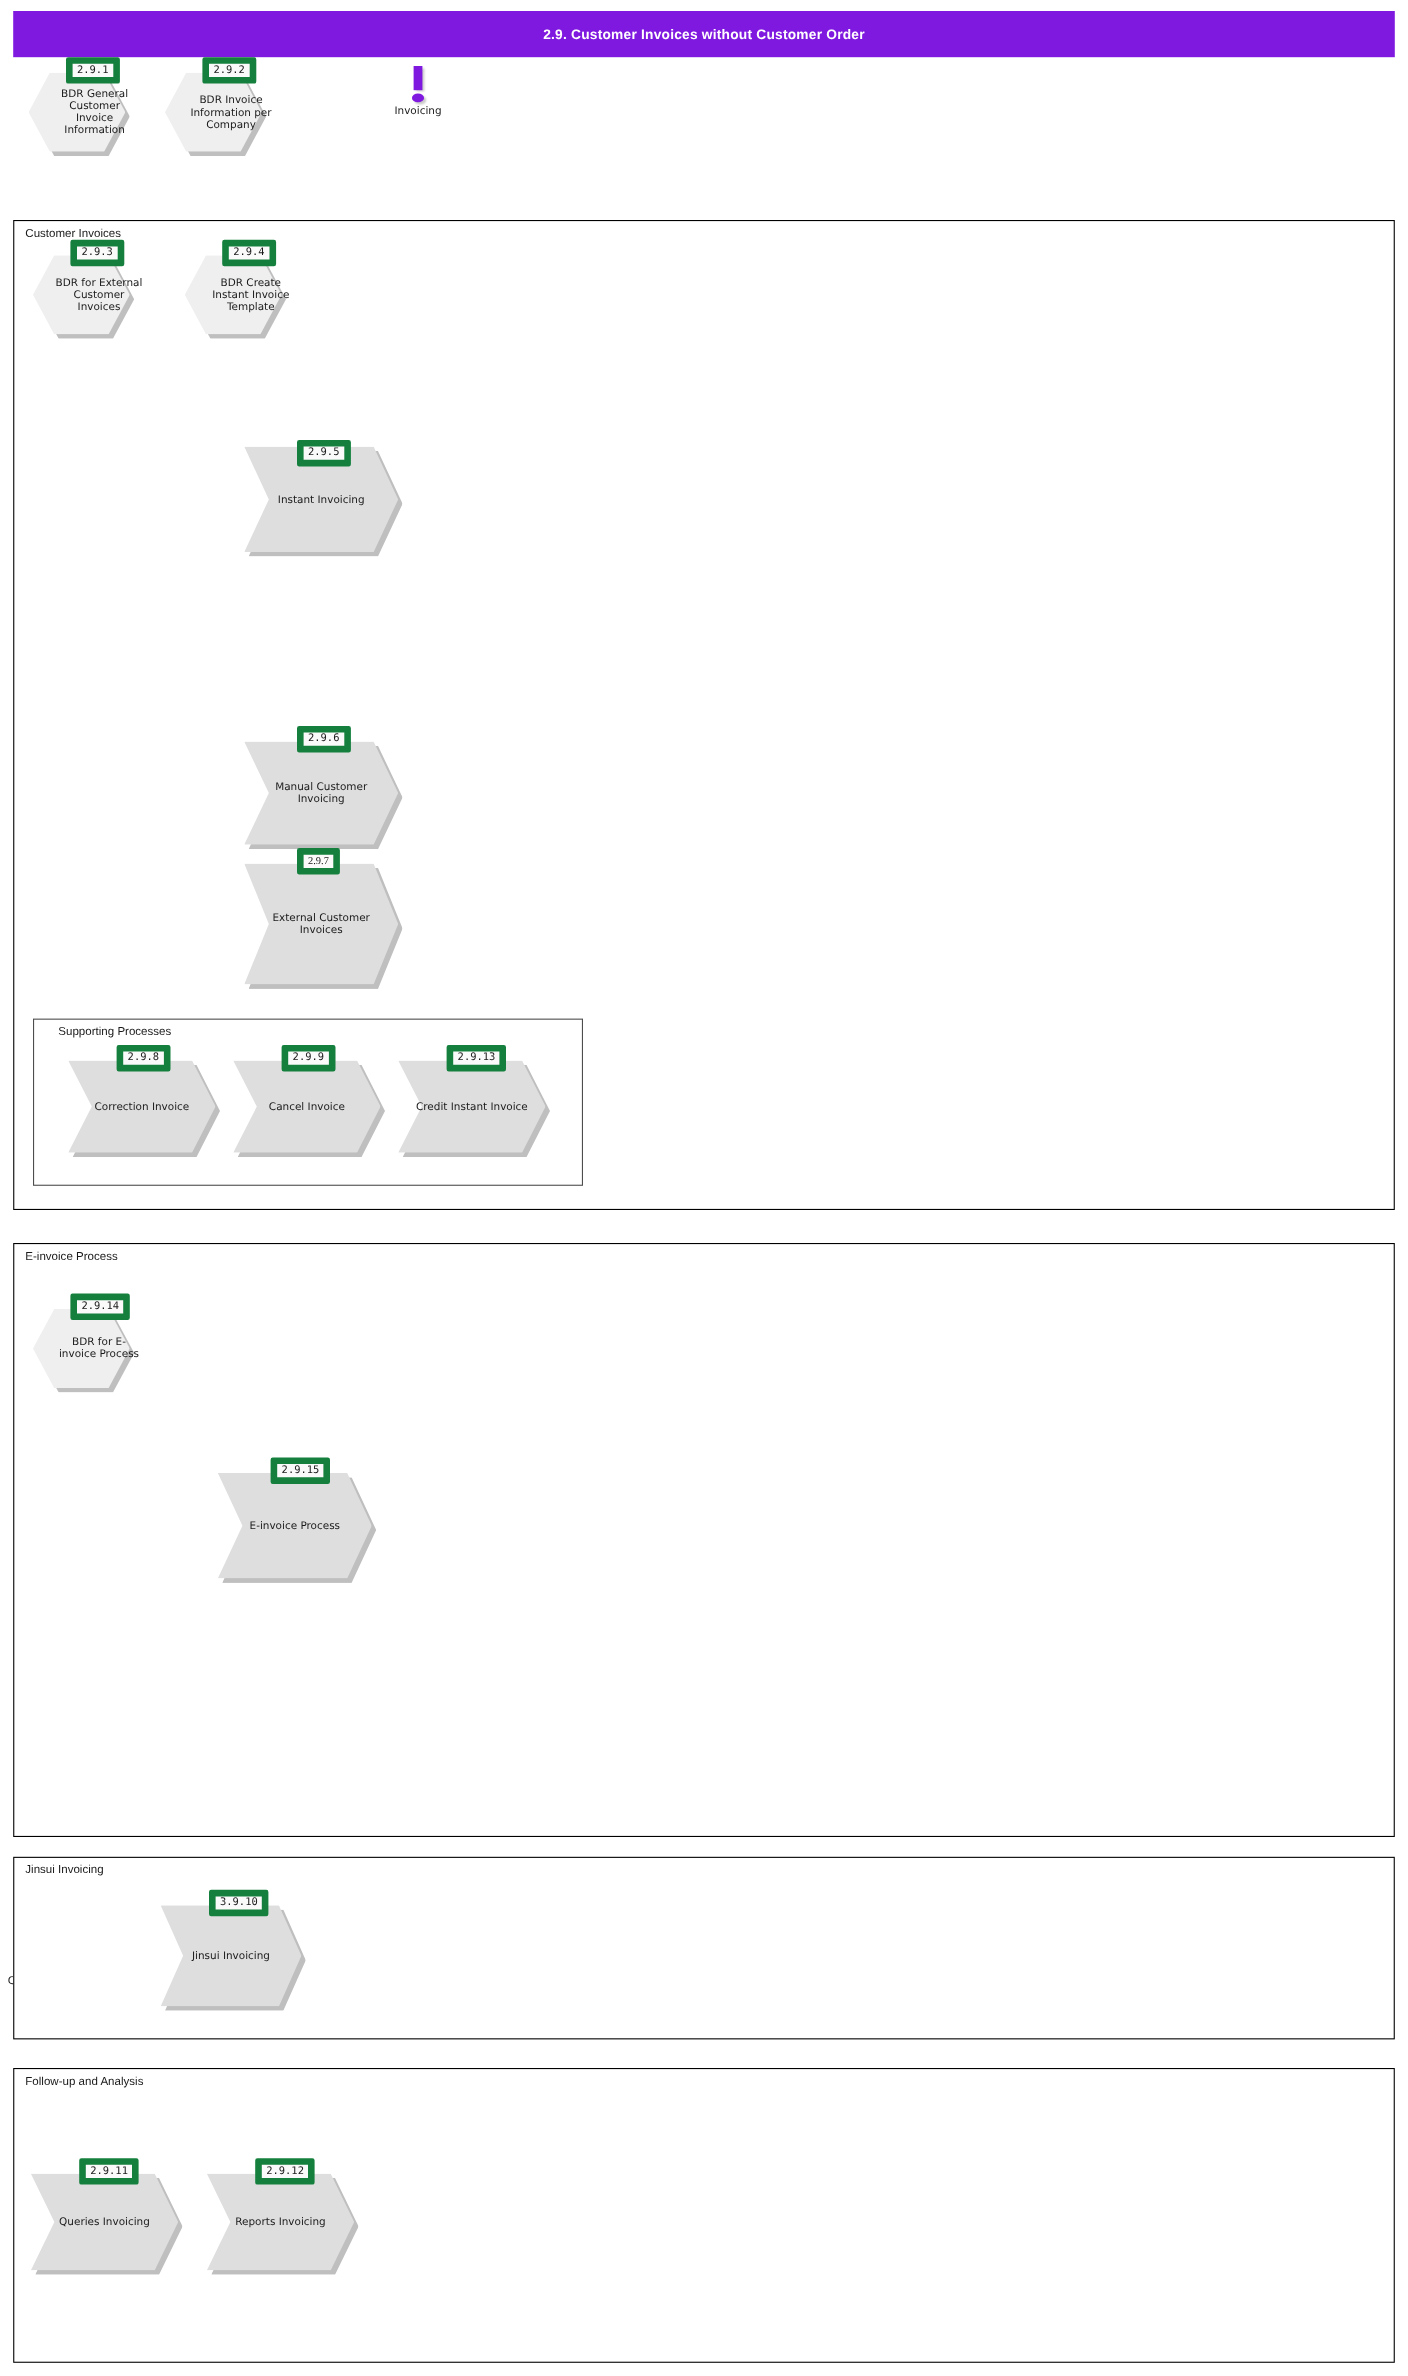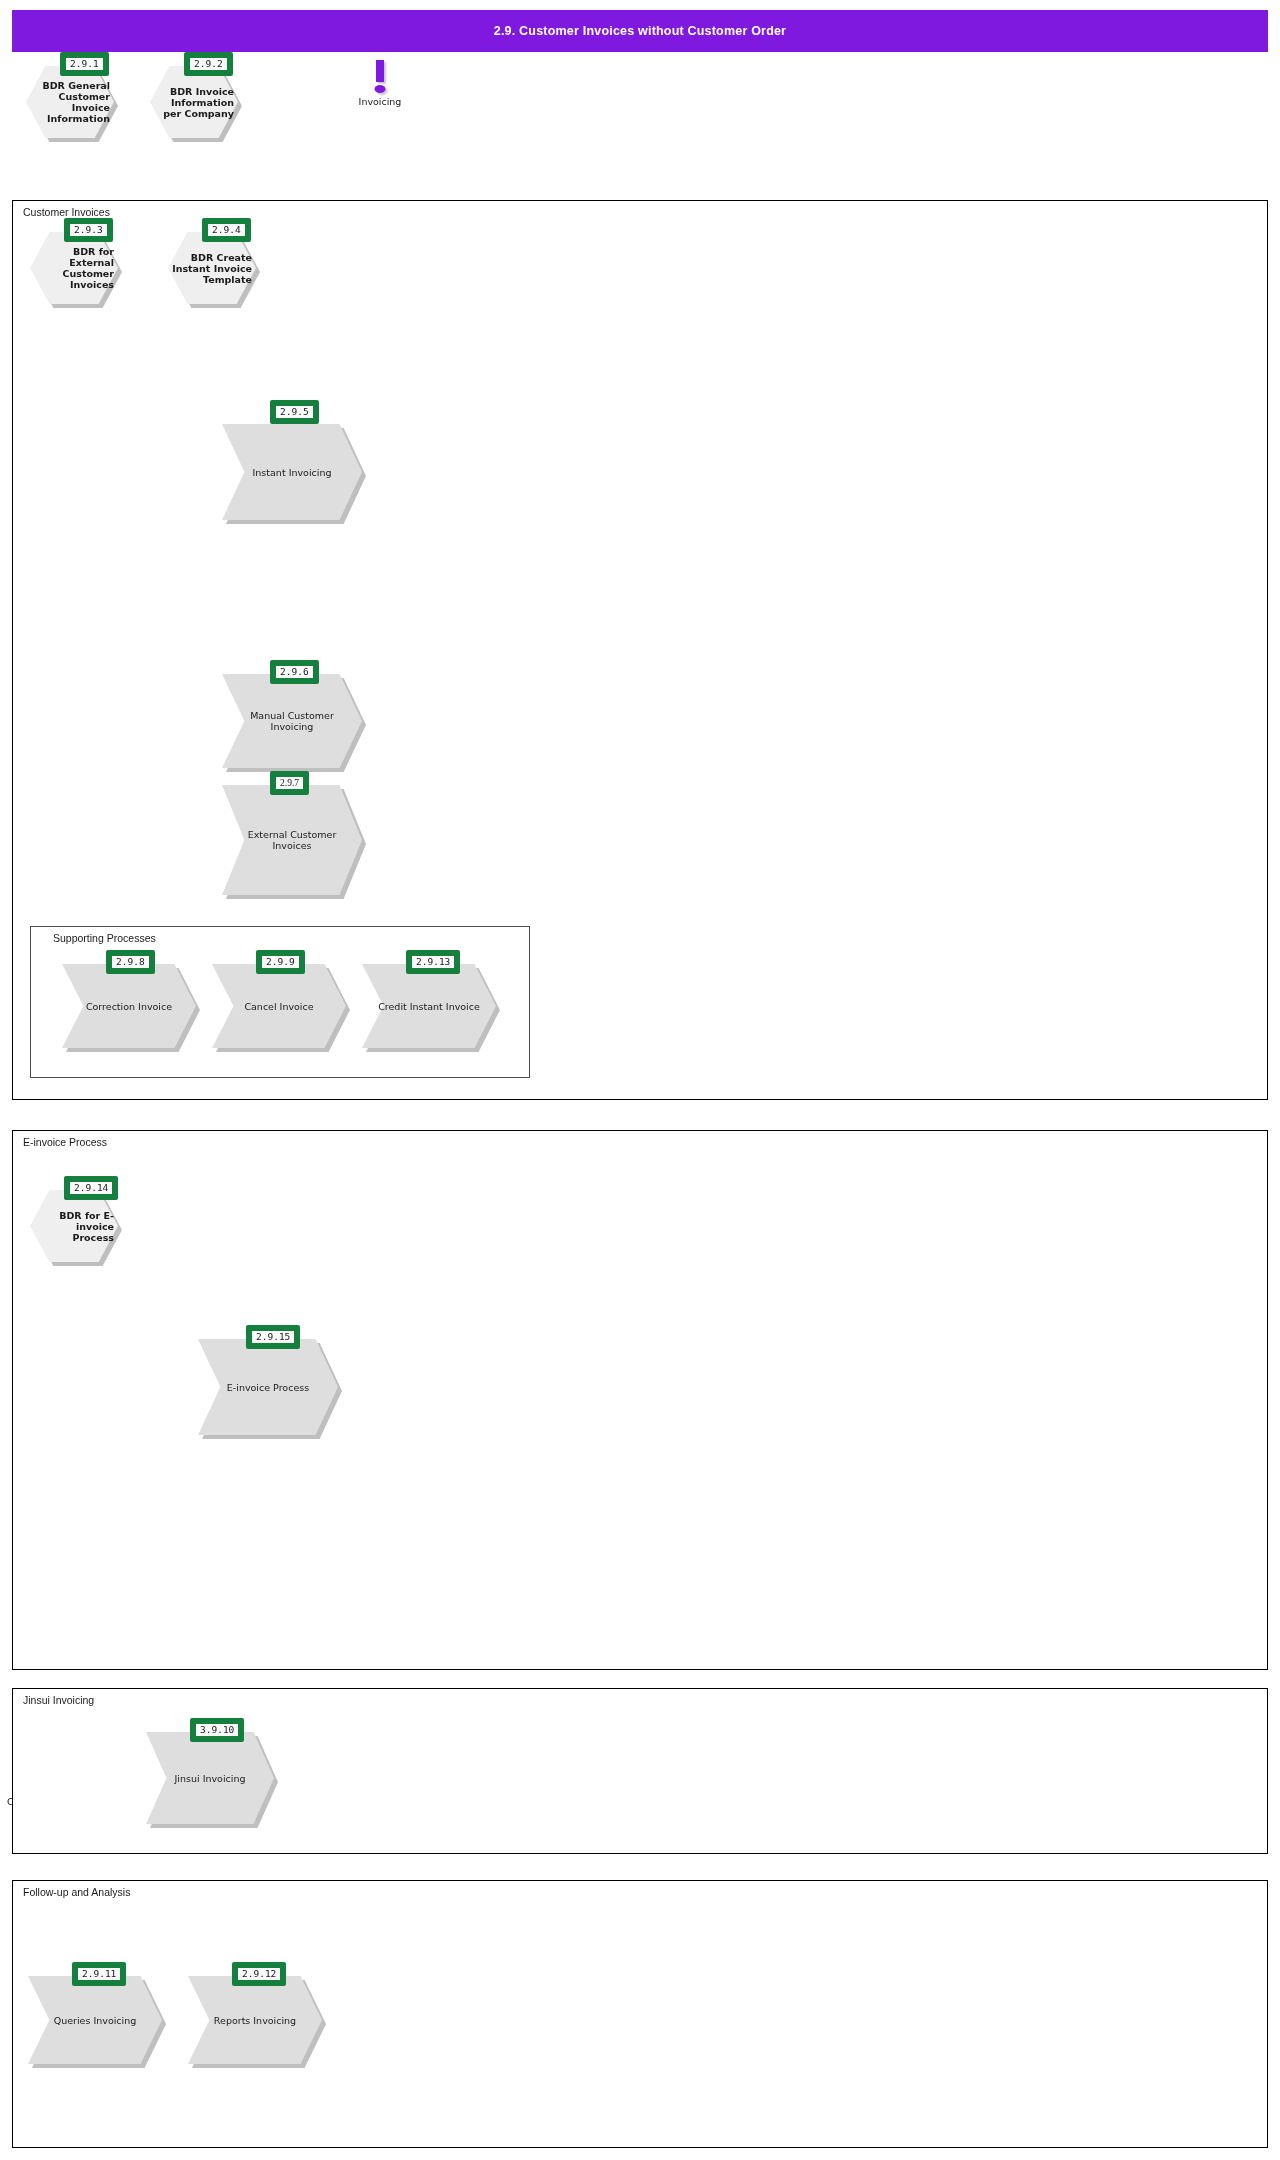--- a/index.html
+++ b/index.html
@@ -101,34 +101,33 @@
   .hex-shadow {
     background: #bfbfbf;
     transform: translate(4px, 4px);
   }
   .hex-body {
     background: #efefef;
     border: 0;
   }
   .hex-label {
     position: absolute;
-    left: 0; top: 0;
+    left: 16px; top: 0;
     width: 88px; height: 72px;
     display: flex;
     align-items: center;
     justify-content: center;
-    text-align: right;
+    text-align: center;
     font-size: 9.5px;
     line-height: 11px;
     color: #1a1a1a;
     font-family: "DejaVu Sans", sans-serif;
     padding: 0 4px;
     box-sizing: border-box;
     z-index: 2;
-    font-weight: bold;
   }
 
   
   .chev-wrap {
     position: absolute;
   }
   .chev-shadow, .chev-body {
     position: absolute;
     left: 0; top: 0;
     width: 100%; height: 100%;
@@ -407,21 +406,21 @@
   <div class="gw-shadow"></div>
     <div class="gw-body"></div>
     <div class="gw-ring"></div>
 </div>
 <div class="gw-caption" style="left:52px; top:710px; width:84px; text-align:right;">Invoices
 on File?</div>
 <div class="edge-label" style="left:171px; top:703px;">No</div>
 
 <div class="node" style="left:222px; top:400px;">
   <div class="node-badge" style="left:48px; top:0;">2.9.5</div>
-  <div class="chev-wrap" style="left:0; top:24px; width:140px; height:96px;text-decoration:underline;">
+  <div class="chev-wrap" style="left:0; top:6px; width:140px; height:96px;text-decoration:underline;">
     <div class="chev-shadow"></div>
       <div class="chev-body"></div>
     <div class="chev-label">Instant Invoicing</div>
   </div>
 </div>
 
 <div class="node" style="left:222px; top:660px;">
   <div class="node-badge" style="left:48px; top:0;">2.9.6</div>
   <div class="chev-wrap" style="left:0; top:14px; width:140px; height:94px;">
     <div class="chev-shadow"></div>

